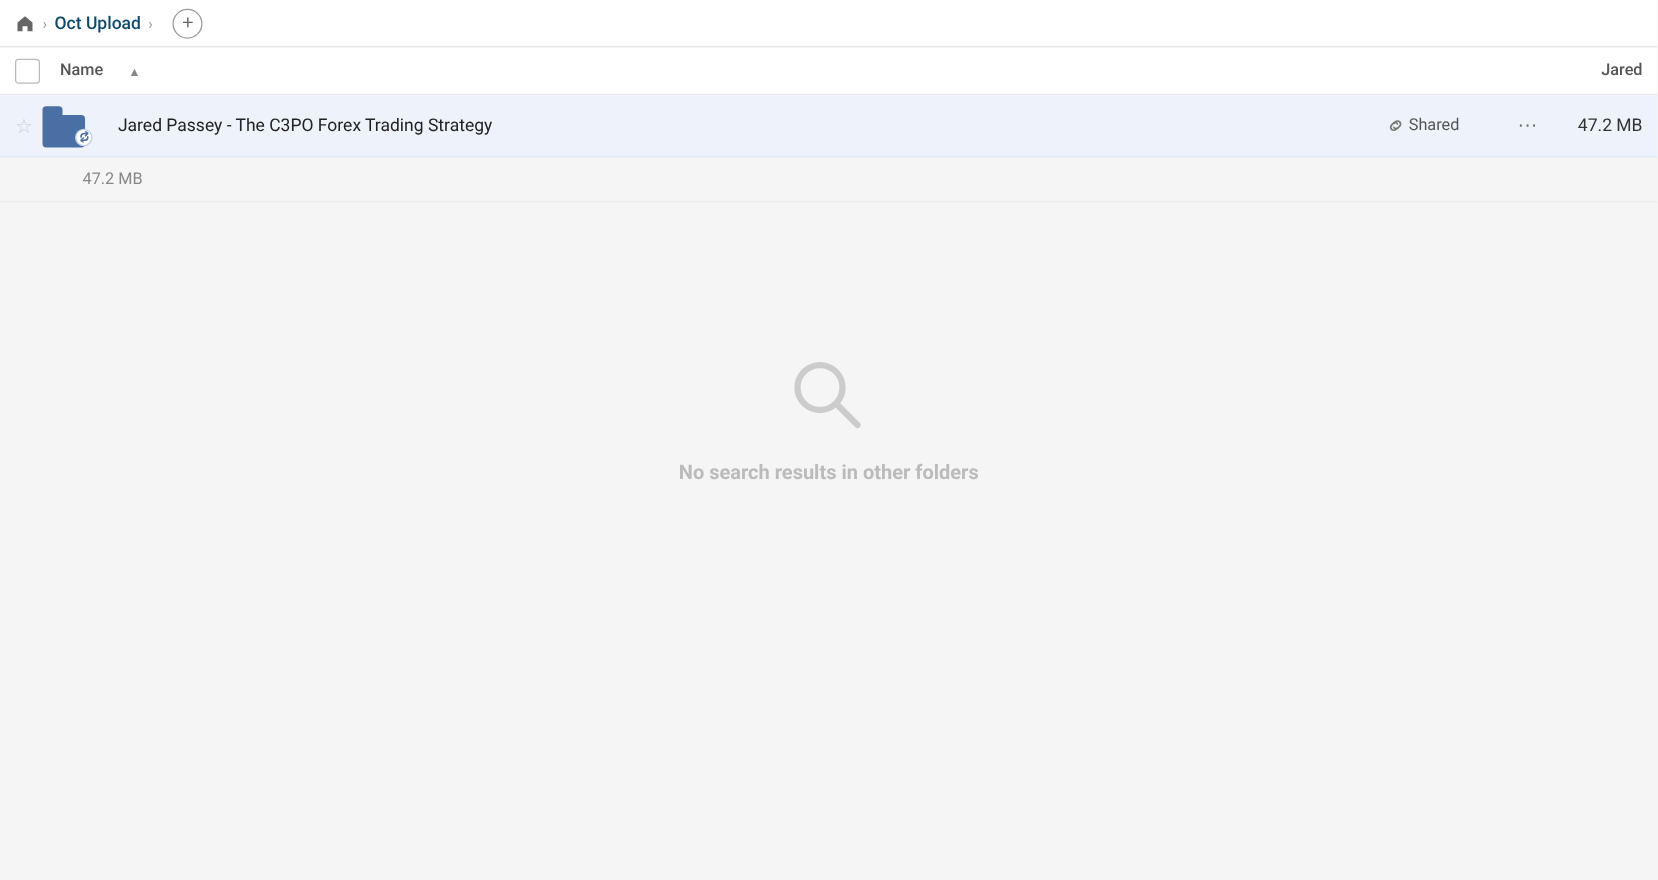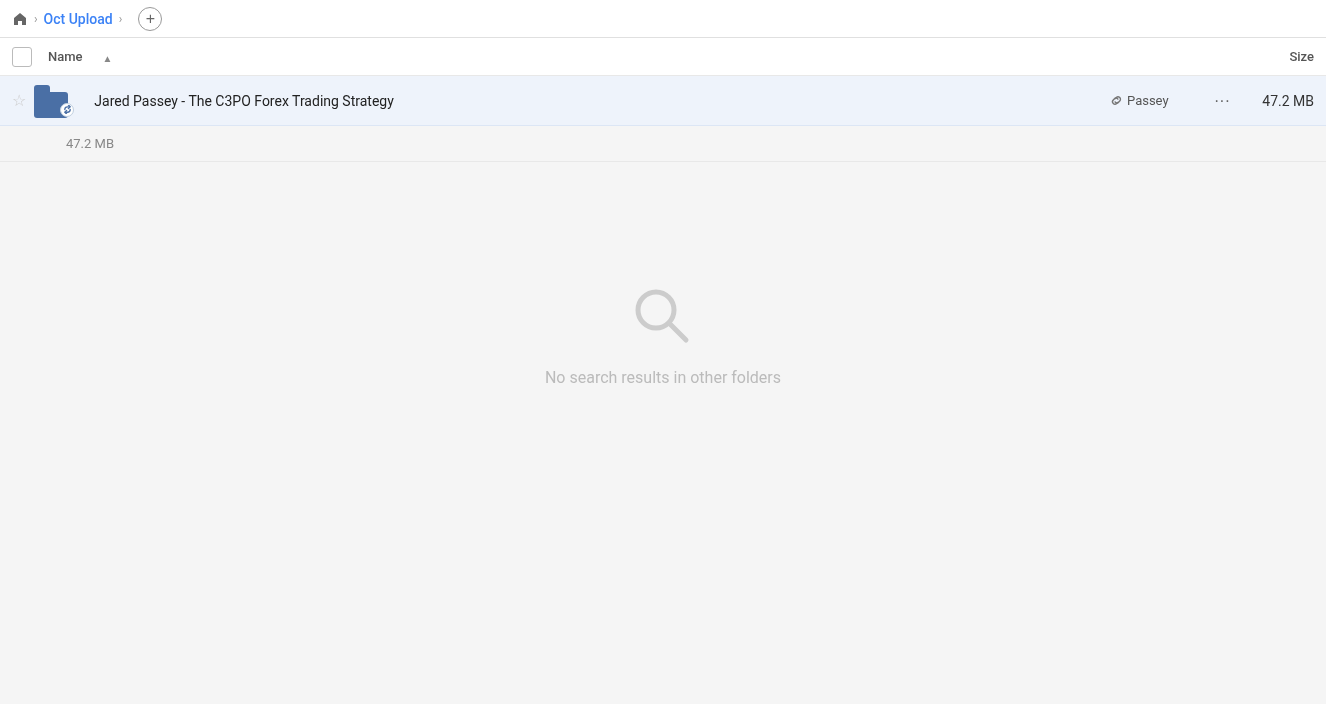--- a/index.html
+++ b/index.html
@@ -25,21 +25,21 @@
       cursor: pointer;
       display: flex;
       align-items: center;
     }
     .chevron {
       color: #999;
       margin: 0 6px;
       font-size: 12px;
     }
     .breadcrumb-item {
-      color: #3b82f6;
+      color: #0c4a6e;
       font-size: 14px;
       font-weight: 500;
     }
     .add-btn {
       margin-left: 10px;
       width: 24px;
       height: 24px;
       border-radius: 50%;
       border: 1.5px solid #999;
       background: transparent;
@@ -212,20 +212,21 @@
     }
 
     
     .empty-state {
       display: flex;
       flex-direction: column;
       align-items: center;
       justify-content: center;
       padding: 120px 0 60px;
       background: #f5f5f5;
+      font-weight: bold;
     }
     .empty-text {
       font-size: 16px;
       color: #bbb;
     }
 
     
     .search-svg {
       width: 70px;
       height: 70px;
@@ -246,21 +247,21 @@
   <span class="chevron">›</span>
   <button class="add-btn">+</button>
 </div>
 
 <div class="col-headers">
   <div class="col-checkbox"></div>
   <div class="col-name">
     <span>Name</span>
     <span class="sort-arrow">▲</span>
   </div>
-  <div class="col-size">Size</div>
+  <div class="col-size">Jared</div>
 </div>
 
 <div class="file-row">
   <span class="star-icon">☆</span>
 
   <div class="folder-icon-wrap">
     <div class="folder-tab"></div>
     <div class="folder-body"></div>
     <div class="folder-link-overlay">
       <svg width="9" height="9" viewBox="0 0 10 10" fill="none">
@@ -272,21 +273,21 @@
     </div>
   </div>
 
   <span class="file-name">Jared Passey - The C3PO Forex Trading Strategy</span>
 
   <div class="shared-badge">
     <svg width="13" height="13" viewBox="0 0 14 14" fill="none">
       <path d="M5.5 8.5 C6 9.5 7.3 10 8.5 9.5 L10.5 7.5 C11.5 6.5 11.5 4.8 10.5 3.8 C9.5 2.8 7.8 2.8 6.8 3.8 L5.8 4.8" stroke="#777" stroke-width="1.5" stroke-linecap="round"></path>
       <path d="M8.5 5.5 C8 4.5 6.7 4 5.5 4.5 L3.5 6.5 C2.5 7.5 2.5 9.2 3.5 10.2 C4.5 11.2 6.2 11.2 7.2 10.2 L8.2 9.2" stroke="#777" stroke-width="1.5" stroke-linecap="round"></path>
     </svg>
-    <span>Passey</span>
+    <span>Shared</span>
   </div>
 
   <button class="more-btn">
     <span>···</span>
   </button>
 
   <span class="file-size">47.2 MB</span>
 </div>
 
 <div class="summary-row">

